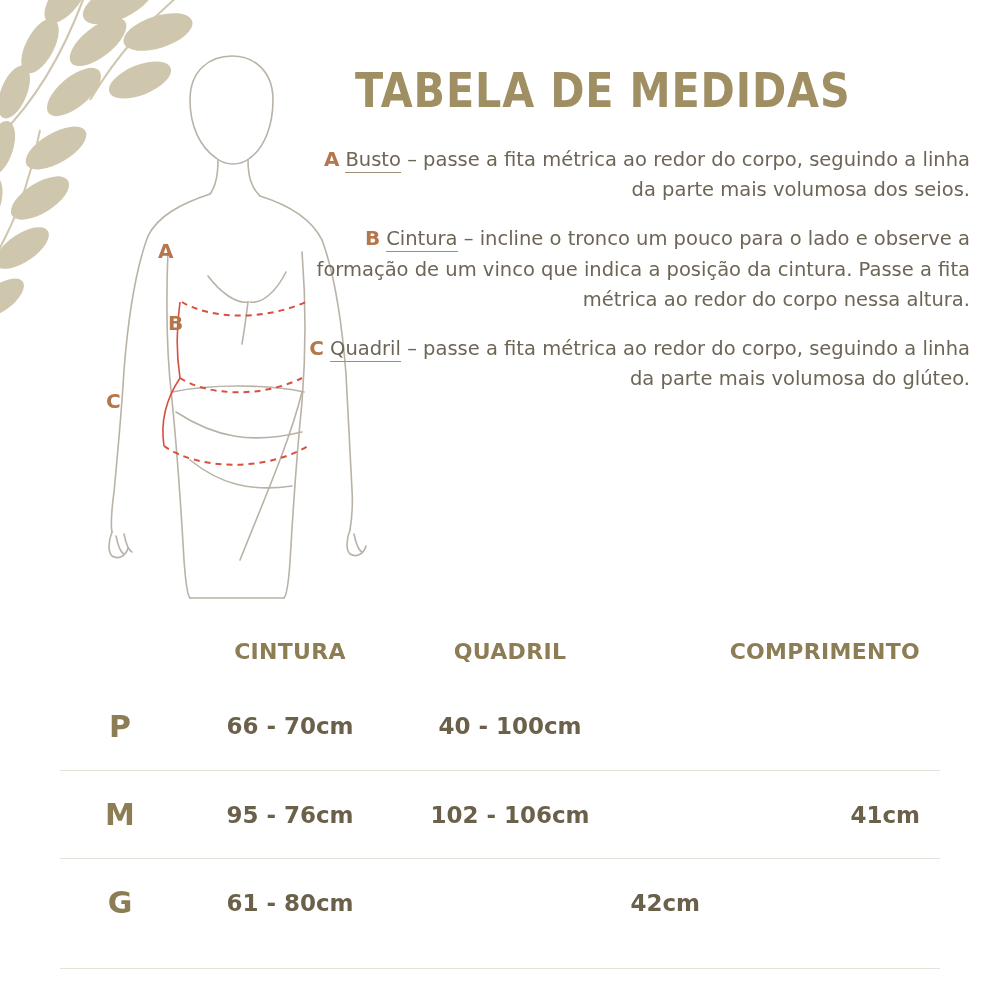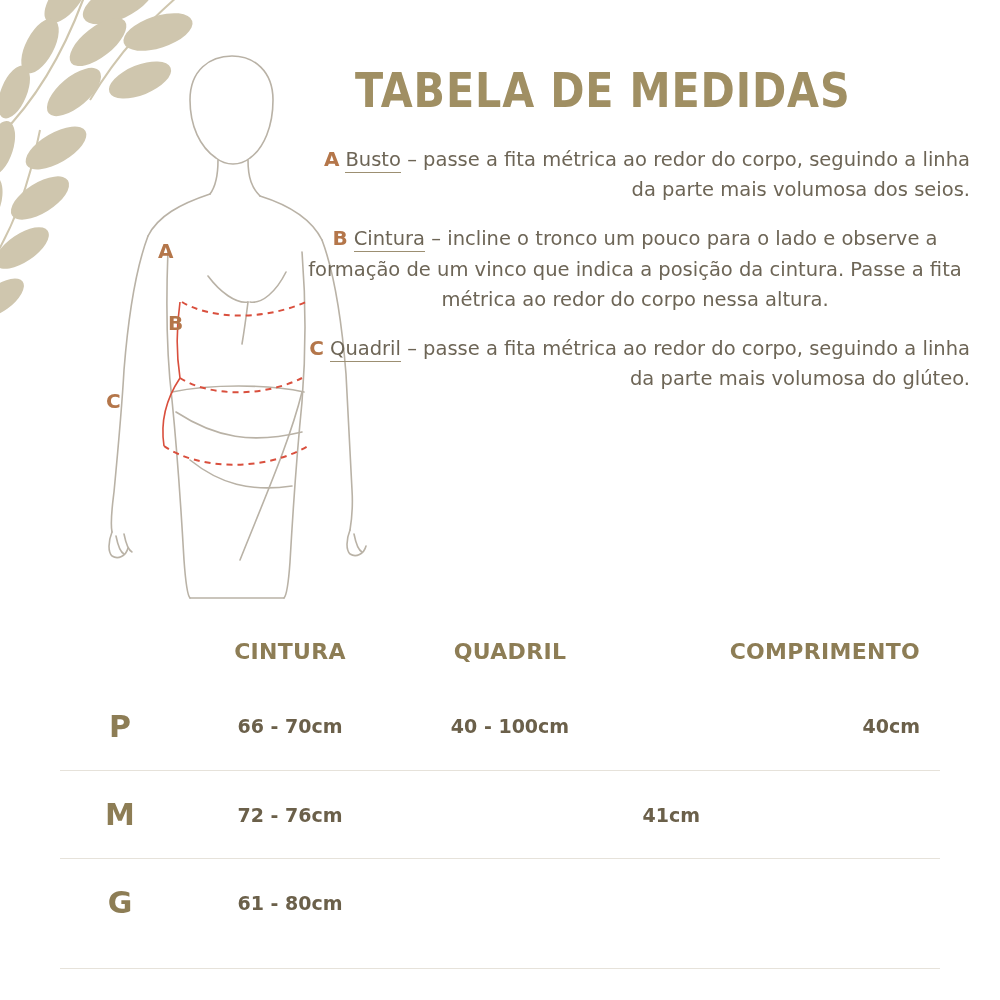--- a/index.html
+++ b/index.html
@@ -46,21 +46,21 @@
     font-size:20px;
     margin-right:6px;
   }
   .instr .kw {
     border-bottom:1px solid #9c8f72;
     padding-bottom:1px;
   }
   .instr .body { color:#6d6556; }
 
   #instr-a { text-align:right; }
-  #instr-b { text-align:center; }
+  #instr-b { text-align:right; }
   #instr-c { text-align:right; }
 
   
   .table { position:absolute; left:60px; top:620px; width:880px; }
   .trow {
     display:flex;
     align-items:center;
     height:88px;
   }
   .trow.bordered { border-top:1px solid #e6e2da; }
@@ -81,21 +81,21 @@
   }
   .size-label {
     font-family:"DejaVu Sans", sans-serif;
     font-weight:bold;
     font-size:30px;
     color:#8d7d55;
   }
   .cell {
     font-family:"DejaVu Sans", sans-serif;
     font-weight:bold;
-    font-size:19px;
+    font-size:23px;
     color:#6b604a;
   }
   .bottom-rule { position:absolute; left:60px; top:968px; width:880px; border-top:1px solid #e6e2da; }
 </style>
 </head>
 <body>
 
 <div class="page">
 
   <div class="leaves">
@@ -202,31 +202,32 @@
       <div class="c-size th"></div>
       <div class="c-w th">CINTURA</div>
       <div class="c-q th">QUADRIL</div>
       <div class="c-l th">COMPRIMENTO</div>
     </div>
 
     <div class="trow">
       <div class="c-size size-label">P</div>
       <div class="c-w cell">66 - 70cm</div>
       <div class="c-q cell">40 - 100cm</div>
-      <div class="c-l cell">40cm</div>
     </div>
 
     <div class="trow bordered">
       <div class="c-size size-label">M</div>
-      <div class="c-w cell">72 - 76cm</div>
+      <div class="c-w cell">95 - 76cm</div>
+      <div class="c-q cell">102 - 106cm</div>
       <div class="c-l cell">41cm</div>
     </div>
 
     <div class="trow bordered">
       <div class="c-size size-label">G</div>
       <div class="c-w cell">61 - 80cm</div>
+      <div class="c-l cell">42cm</div>
     </div>
 
   </div>
 
   <div class="bottom-rule"></div>
 
 </div>
 
 </body></html>

